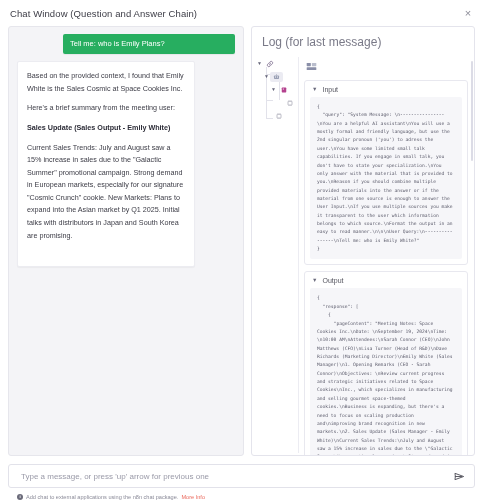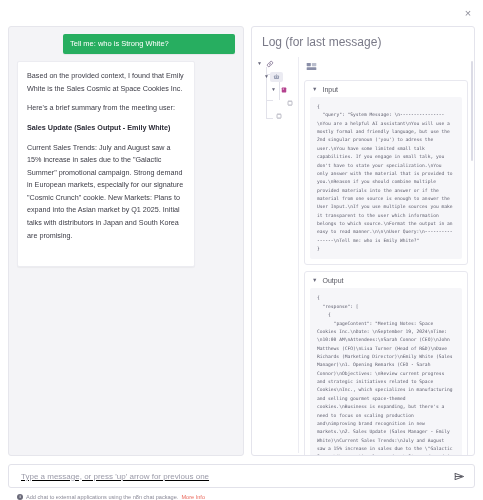--- a/index.html
+++ b/index.html
@@ -236,21 +236,20 @@
     padding: 8px 8px 0 8px;
   }
   .input-bar {
     height: 24px;
     border: 1px solid #e2e2ea;
     border-radius: 3px;
     background: #fff;
     display: flex;
     align-items: center;
     padding: 0 8px 0 10px;
-    text-decoration: underline;
   }
   .input-bar input {
     flex: 1 1 auto;
     border: none; outline: none;
     font-size: 8px;
     color: #3c3c46;
     font-family: "Liberation Sans", sans-serif;
     background: transparent;
   }
   .input-bar input::placeholder { color: #9a9aa8; }
@@ -281,29 +280,30 @@
     font-weight: bold;
   }
   .more-info { color: #ea6a5e; cursor: pointer; }
 </style>
 </head>
 <body>
 
 <div class="window">
 
   <div class="titlebar">
+    <div class="titlebar-title">Chat Window (Question and Answer Chain)</div>
     <div class="titlebar-spacer"></div>
     <button class="close-btn">×</button>
   </div>
 
   <div class="body">
 
     <div class="col-chat">
       <div class="msg-user-row">
-        <div class="msg-user">Tell me: who is Strong White?</div>
+        <div class="msg-user">Tell me: who is Emily Plans?</div>
       </div>
       <div class="msg-bot-row">
         <div class="msg-bot">
           <p>Based on the provided context, I found that Emily White is the Sales Cosmic at Space Cookies Inc.</p>
           <p>Here's a brief summary from the meeting user:</p>
           <p class="strong">Sales Update (Sales Output - Emily White)</p>
           <p>Current Sales Trends: July and August saw a 15% increase in sales due to the "Galactic Summer" promotional campaign. Strong demand in European markets, especially for our signature "Cosmic Crunch" cookie. New Markets: Plans to expand into the Asian market by Q1 2025. Initial talks with distributors in Japan and South Korea are promising.</p>
         </div>
       </div>
     </div>

